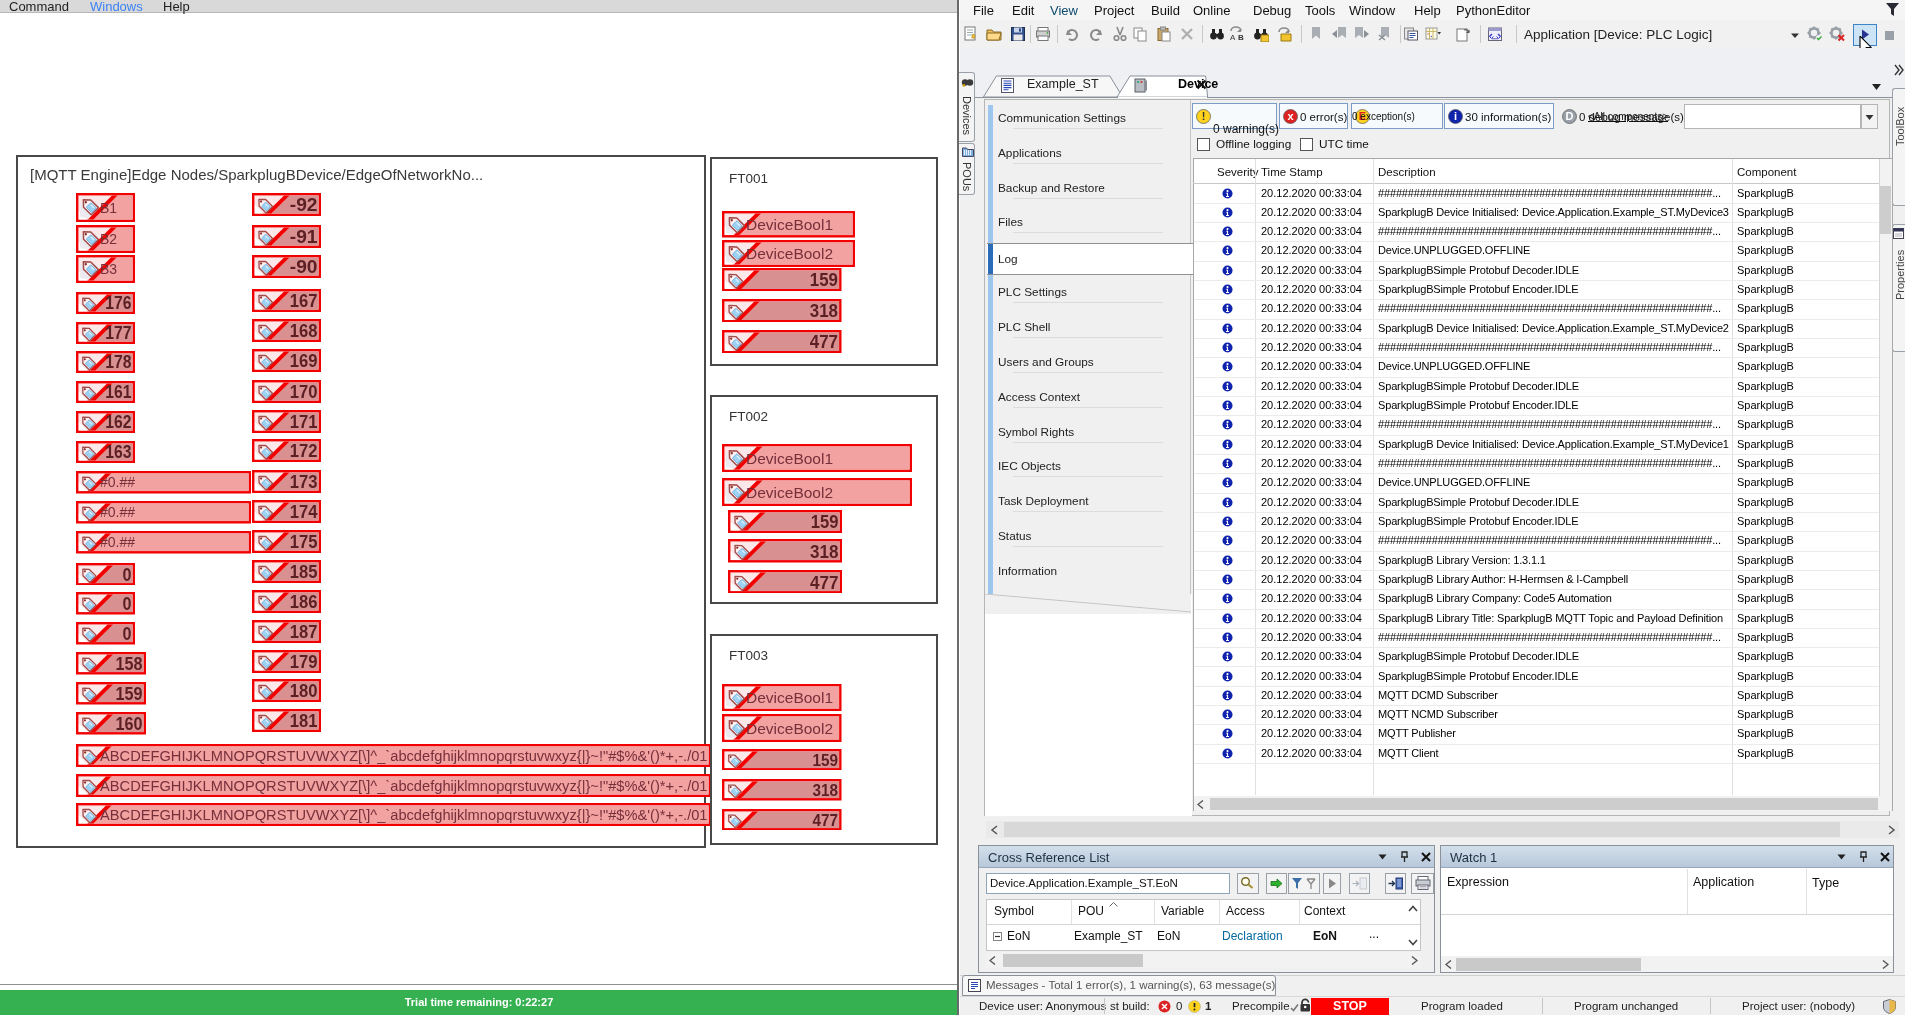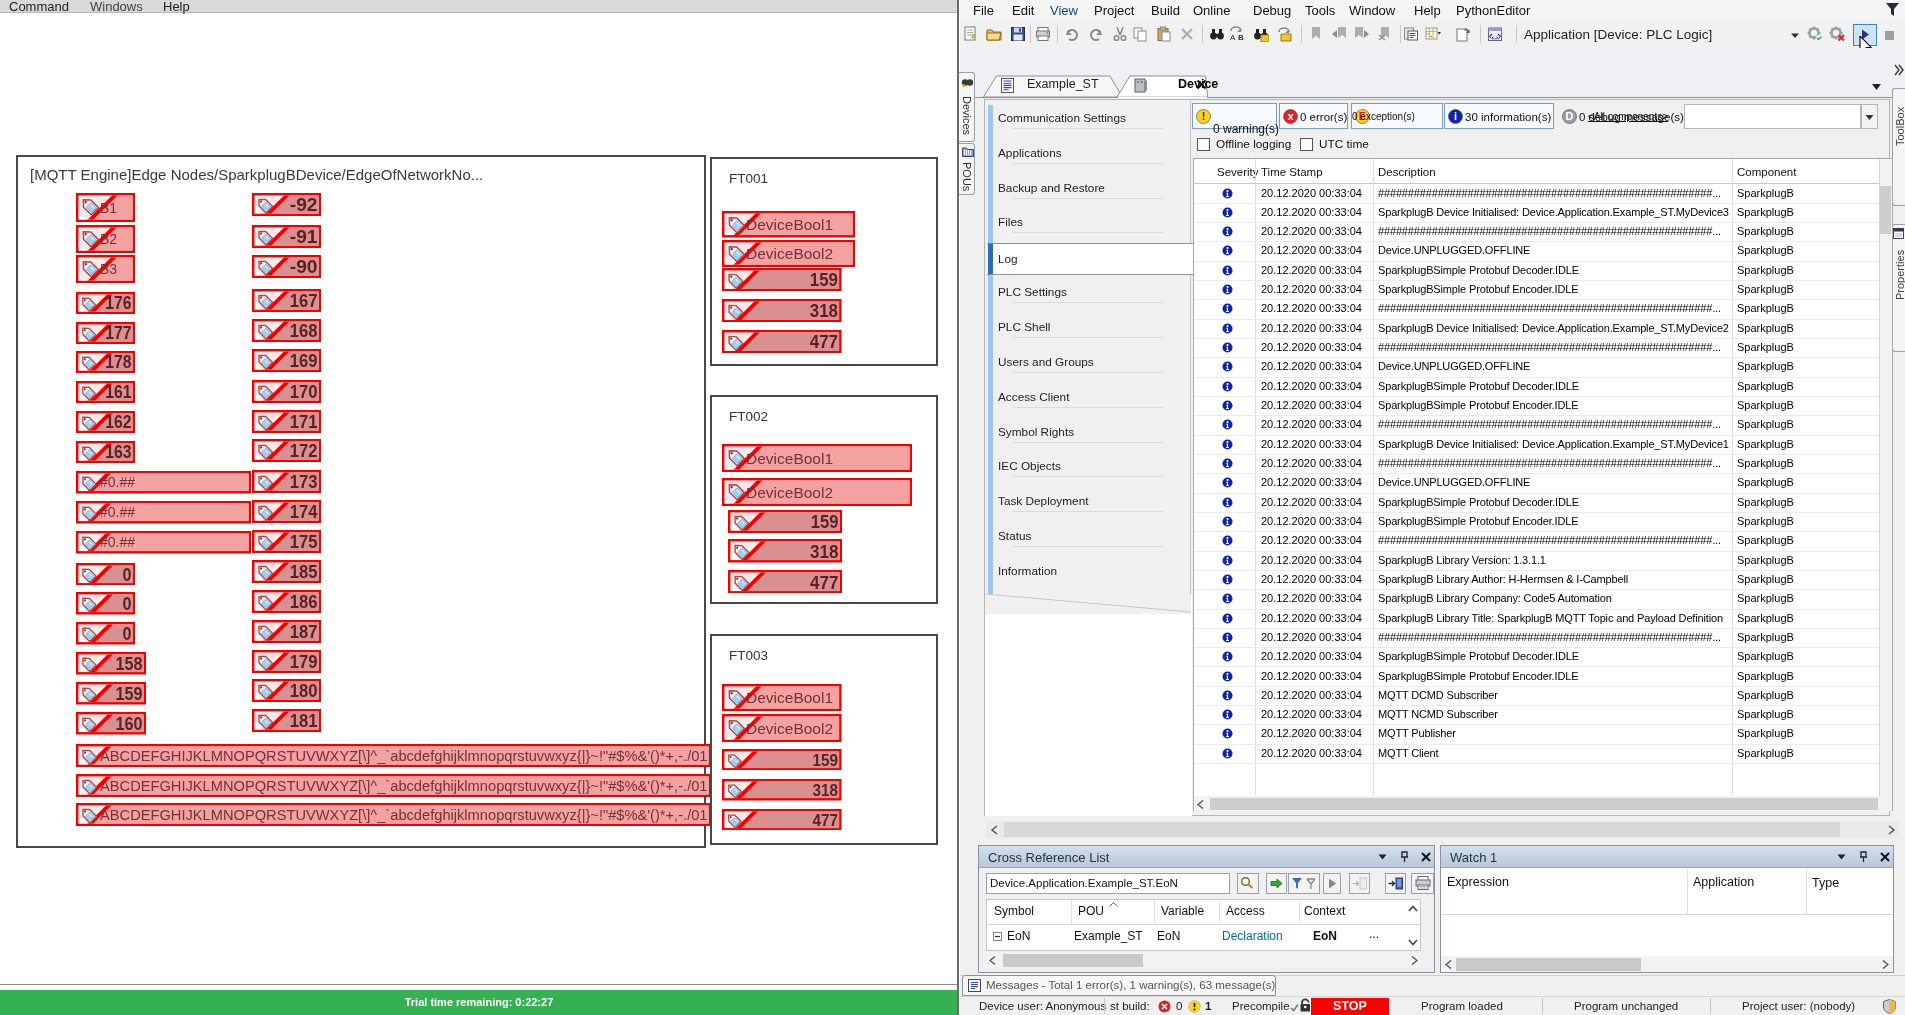--- a/index.html
+++ b/index.html
@@ -20,21 +20,21 @@
 <symbol id="inf" viewBox="0 0 12 12">
  <circle cx="6" cy="6" r="5.5" fill="#1023ad"></circle>
  <circle cx="6" cy="3.4" r="1.15" fill="#fff"></circle>
  <path d="M4.7,5.2 h1.9 v3.6 h1 v1 H4.4 v-1 h1 v-2.6 h-0.7 z" fill="#fff"></path>
 </symbol>
 </defs>
   </svg>
 <div class="ab" style="left:0;top:0;width:958px;height:1015px;background:#fff;overflow:hidden"></div>
 <div class="ab" style="left:0;top:0;width:958px;height:13px;background:#d9d9d9;border-bottom:1px solid #b7b7b7"></div>
 <div class="t" style="left:9px;top:-1px;font-size:13px;color:#222">Command</div>
-<div class="t" style="left:90px;top:-1px;font-size:13px;color:#404040">Windows</div>
+<div class="t" style="left:90px;top:-1px;font-size:13px;color:#3b82f6">Windows</div>
 <div class="t" style="left:163px;top:-1px;font-size:13px;color:#222">Help</div>
 <div class="ab" style="left:16px;top:155px;width:690px;height:693px;border:2px solid #484848;background:#fff"></div>
 <div class="t" style="left:30px;top:166px;font-size:15px;color:#3a3a3a">[MQTT Engine]Edge Nodes/SparkplugBDevice/EdgeOfNetworkNo...</div>
 <svg class="ab" style="left:76px;top:193px" width="59" height="29" viewBox="0 0 59 29">
     <rect x="1.2" y="1.2" width="56.6" height="26.6" fill="#fce8e8" stroke="#f20000" stroke-width="2.4"></rect>
     <polygon points="2.9,26.6 11.4,26.6 2.9,18.1" fill="#ffffff"></polygon>
     <rect x="4" y="9.57" width="17" height="14.999999999999998" rx="2" fill="#e9e9f0" opacity="0.85"></rect>
     <polygon points="41.6,2.4 56.6,2.4 56.6,26.6 17.4,26.6" fill="#f3a2a2"></polygon>
     <polygon points="36.0,2.4 41.6,2.4 17.4,26.6 11.8,26.6" fill="#f20000"></polygon>
     <use href="#tg" x="3" y="2.4" width="21" height="21"></use>
@@ -715,21 +715,21 @@
 <div class="t" style="left:998px;top:215.45000000000002px;font-size:11.8px;color:#222;">Files</div>
 <div class="ab" style="left:1013px;top:232.45000000000002px;width:150px;height:1px;background:#dcdcdc"></div>
 <div class="t" style="left:998px;top:250.3px;font-size:11.8px;color:#222;">Log</div>
 <div class="ab" style="left:1013px;top:267.3px;width:150px;height:1px;background:#dcdcdc"></div>
 <div class="t" style="left:998px;top:285.15px;font-size:11.8px;color:#222;">PLC Settings</div>
 <div class="ab" style="left:1013px;top:302.15px;width:150px;height:1px;background:#dcdcdc"></div>
 <div class="t" style="left:998px;top:320.0px;font-size:11.8px;color:#222;">PLC Shell</div>
 <div class="ab" style="left:1013px;top:337.0px;width:150px;height:1px;background:#dcdcdc"></div>
 <div class="t" style="left:998px;top:354.85px;font-size:11.8px;color:#222;">Users and Groups</div>
 <div class="ab" style="left:1013px;top:371.85px;width:150px;height:1px;background:#dcdcdc"></div>
-<div class="t" style="left:998px;top:389.70000000000005px;font-size:11.8px;color:#222;">Access Client</div>
+<div class="t" style="left:998px;top:389.70000000000005px;font-size:11.8px;color:#222;">Access Context</div>
 <div class="ab" style="left:1013px;top:406.70000000000005px;width:150px;height:1px;background:#dcdcdc"></div>
 <div class="t" style="left:998px;top:424.55000000000007px;font-size:11.8px;color:#222;">Symbol Rights</div>
 <div class="ab" style="left:1013px;top:441.55000000000007px;width:150px;height:1px;background:#dcdcdc"></div>
 <div class="t" style="left:998px;top:459.4px;font-size:11.8px;color:#222;">IEC Objects</div>
 <div class="ab" style="left:1013px;top:476.4px;width:150px;height:1px;background:#dcdcdc"></div>
 <div class="t" style="left:998px;top:494.25px;font-size:11.8px;color:#222;">Task Deployment</div>
 <div class="ab" style="left:1013px;top:511.25px;width:150px;height:1px;background:#dcdcdc"></div>
 <div class="t" style="left:998px;top:529.1px;font-size:11.8px;color:#222;">Status</div>
 <div class="ab" style="left:1013px;top:546.1px;width:150px;height:1px;background:#dcdcdc"></div>
 <div class="t" style="left:998px;top:563.95px;font-size:11.8px;color:#222;">Information</div>

